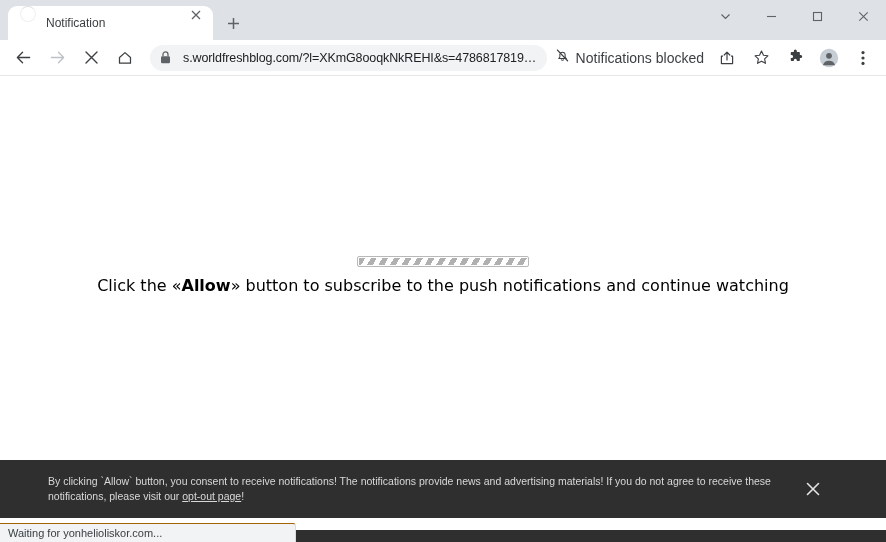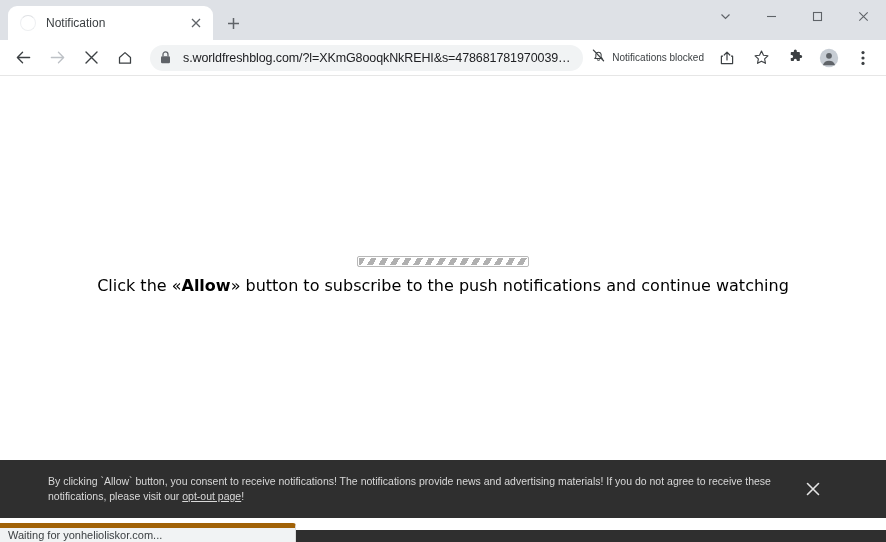--- a/index.html
+++ b/index.html
@@ -27,21 +27,20 @@
     height: 40px;
     background: #dee1e6;
     display: flex;
     align-items: flex-end;
     padding-left: 8px;
   }
 
   .tab {
     position: relative;
     display: flex;
-    align-items: center;
     height: 34px;
     width: 205px;
     background: #ffffff;
     border-radius: 9px 9px 0 0;
     padding: 0 8px 0 12px;
     z-index: 2;
   }
 
   .tab-favicon {
     width: 16px;
@@ -150,21 +149,21 @@
 
   .blocked-chip {
     display: flex;
     align-items: center;
     flex: 0 0 auto;
     height: 26px;
     padding: 0 4px 0 2px;
     margin-right: 2px;
   }
   .blocked-chip .label {
-    font-size: 10px;
+    font-size: 14px;
     color: #3c4043;
     margin-left: 6px;
     white-space: nowrap;
   }
 
   
   .page-content {
     position: relative;
     height: 466px;
     background: #ffffff;
@@ -254,21 +253,21 @@
   }
 
   
   .status-bubble {
     position: absolute;
     left: 0;
     bottom: 0;
     height: 19px;
     padding: 0 10px 0 8px;
     background: #f1f3f4;
-    border-top: 5px solid #a16207;
+    border-top: 1px solid #a16207;
     border-right: 1px solid #dcdcdc;
     display: flex;
     align-items: center;
     font-size: 11px;
     color: #3c4043;
     white-space: nowrap;
     border-radius: 0 3px 0 0;
     z-index: 10;
     min-width: 296px;
   }

